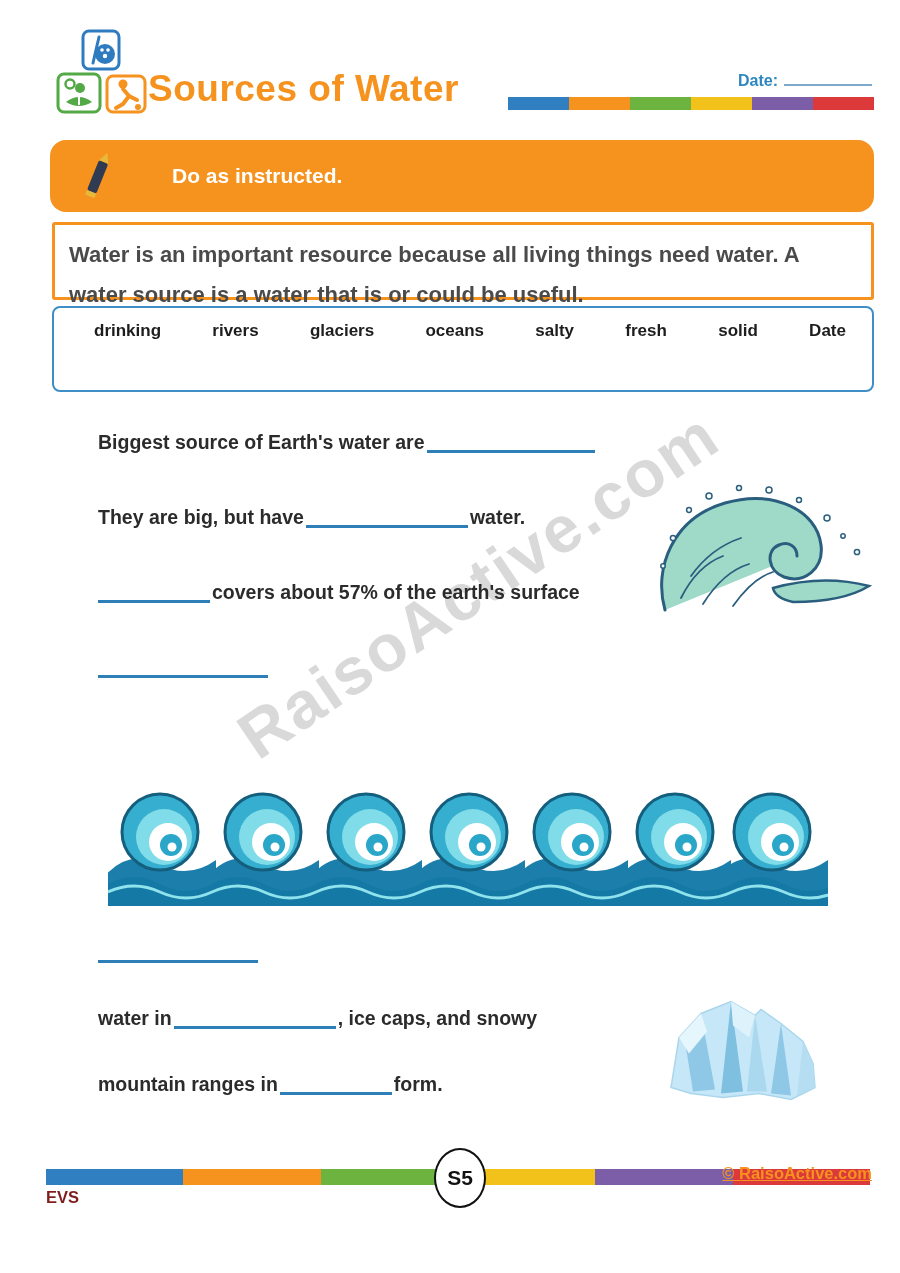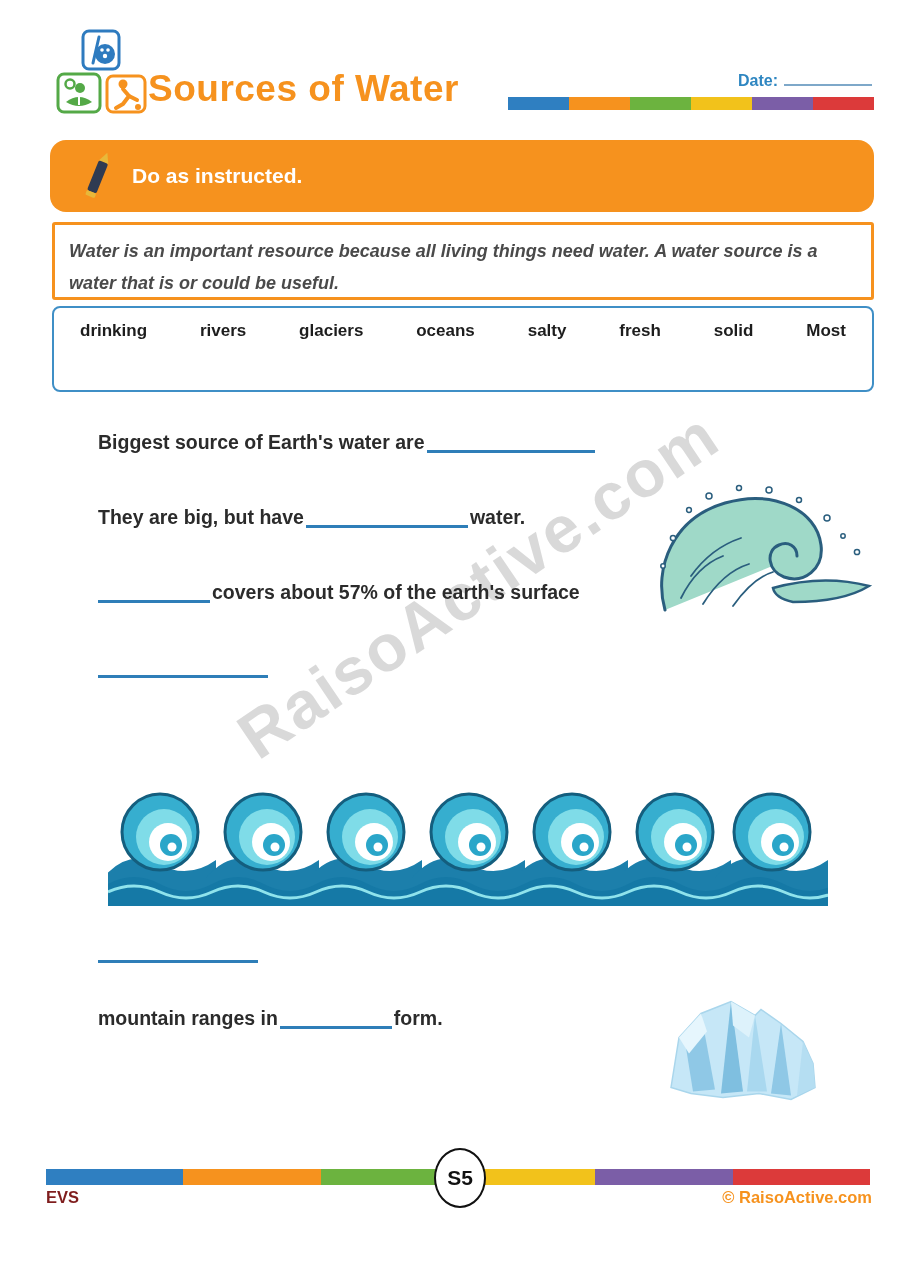--- a/index.html
+++ b/index.html
@@ -20,38 +20,38 @@
     position:absolute; right:36px; top:70px; color:#2E86C1;
     font-size:16px; font-weight:bold;
   }
   .date-line { display:inline-block; width:88px; border-bottom:2px solid #7EA8C9; height:14px; margin-left:6px;}
   .color-bar { position:absolute; display:flex; }
   .color-bar .bar-seg { flex:1; height:100%; }
   .top-bar { left:500px; top:97px; width:366px; height:13px; }
   
   .banner {
     position:absolute; left:42px; top:140px; width:824px; height:72px;
-    background:#F6921E; border-radius:16px; display:flex; align-items:center;
+    background:#F6921E; border-radius:16px; display:flex; align-items:center;gap:40px;
   }
   .banner .pencil { margin-left:30px; }
   .banner-text { margin-left:16px; color:#ffffff; font-size:21px; font-weight:bold; }
   
   .intro-box {
     position:absolute; left:44px; top:222px; width:788px; height:52px;
     border:3px solid #F6921E; border-radius:3px; background:#ffffff;
-    padding:10px 14px; font-size:18px; font-weight:bold; color:#4A4A4A; line-height:1.8;font-style:italic;
+    padding:10px 14px; font-size:22px; font-weight:bold; color:#4A4A4A; line-height:1.8;
   }
   
   .wordbank {
     position:absolute; left:44px; top:306px; width:818px; height:82px;
     border:2px solid #3F8FC6; border-radius:8px; background:#ffffff;
   }
   .wb-label { padding:13px 0 0 24px; color:#2E86C1; font-size:15.5px; font-weight:bold; }
   .wb-words {
-    display:flex; justify-content:space-between; padding:13px 26px 0 26px;
+    display:flex; justify-content:space-between; padding:13px 26px 0 40px;
     font-size:17px; font-weight:bold; color:#1d1d1d;
   }
   
   .qlist { position:absolute; left:90px; top:424px; width:770px; }
   .q6list { position:absolute; left:90px; top:934px; width:620px; }
   .q {
     height:30px; display:flex; align-items:flex-end; gap:2px; white-space:nowrap;
     font-size:19.5px; font-weight:bold; color:#2b2b2b;
   }
   .qlist .q { margin-bottom:45px; }
@@ -68,21 +68,21 @@
   }
   
   .footer-bar { left:38px; top:1169px; width:824px; height:16px; }
   .s5-badge {
     position:absolute; left:426px; top:1148px; width:48px; height:56px;
     background:#ffffff; border:2.5px solid #111111; border-radius:50%;
     display:flex; align-items:center; justify-content:center;
     font-size:21px; font-weight:bold; color:#111111; z-index:2;
   }
   .footer-left  { position:absolute; left:38px;  top:1188px; color:#7f1d1d; font-size:16.5px; font-weight:bold; }
-  .footer-right { position:absolute; right:36px; top:1188px; color:#F6921E; font-size:16.5px; font-weight:bold; }
+  .footer-right { position:absolute; right:36px; top:1164px; color:#F6921E; font-size:16.5px; font-weight:bold;text-decoration:underline; }
 </style>
 </head>
 <body>
 
 <div class="page">
 
   <div class="logo-box logo-blue">
     <svg width="40" height="42" viewBox="0 0 40 42">
       <rect x="2" y="2" width="36" height="38" rx="6" fill="none" stroke="#2E7BBF" stroke-width="3"></rect>
       <line x1="12" y1="34" x2="18" y2="8" stroke="#2E7BBF" stroke-width="3" stroke-linecap="round"></line>
@@ -141,21 +141,21 @@
 
   <div class="wordbank">
     <div class="wb-words" id="wb-words">
         <span class="word">drinking</span>
         <span class="word">rivers</span>
         <span class="word">glaciers</span>
         <span class="word">oceans</span>
         <span class="word">salty</span>
         <span class="word">fresh</span>
         <span class="word">solid</span>
-        <span class="word">Most</span>
+        <span class="word">Date</span>
       </div>
   </div>
 
   <div class="watermark">RaisoActive.com</div>
 
   <div class="qlist" id="qlist">
       <div class="q">
         <span class="qt">Biggest source of Earth's water are</span>
         <span class="blank" style="width: 168px;"></span>
       </div>
@@ -168,20 +168,25 @@
         <span class="blank" style="width: 112px;"></span>
         <span class="qt">covers about 57% of the earth's surface</span>
       </div>
       <div class="q">
         <span class="blank" style="width: 170px;"></span>
       </div>
     </div>
   <div class="q6list" id="q6list">
       <div class="q">
         <span class="blank" style="width: 160px;"></span>
+      </div>
+      <div class="q">
+        <span class="qt">water in</span>
+        <span class="blank" style="width: 162px;"></span>
+        <span class="qt">, ice caps, and snowy</span>
       </div>
       <div class="q">
         <span class="qt">mountain ranges in</span>
         <span class="blank" style="width: 112px;"></span>
         <span class="qt">form.</span>
       </div>
     </div>
 
   <svg class="wave-curl" viewBox="0 0 235 154">
     <path d="M14,134 C2,92 22,42 74,27 C122,13 166,34 170,69 C173,93 153,108 133,101 C117,95 114,75 128,69 C137,65 146,70 146,80" fill="#9FD9C8" stroke="#2A5E7E" stroke-width="3" stroke-linejoin="round" stroke-linecap="round"></path>

